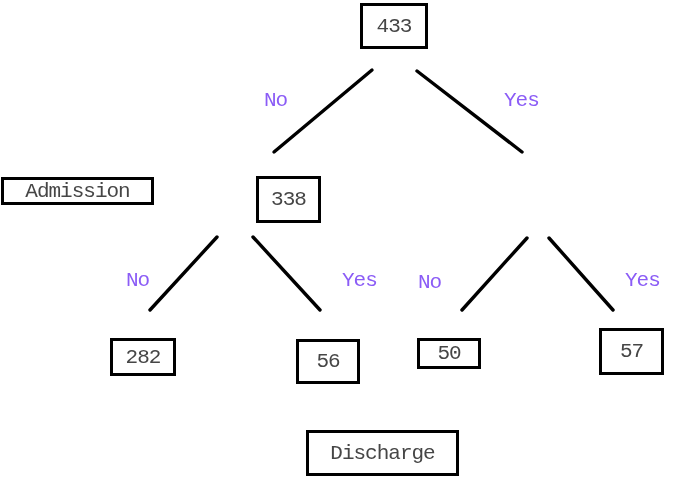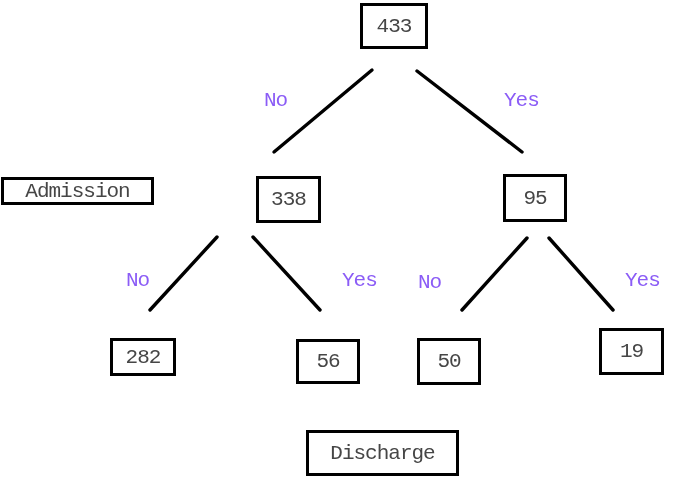--- a/index.html
+++ b/index.html
@@ -49,21 +49,21 @@
     white-space: nowrap;
   }
 
   
   .n-root      { left: 360px; top:   3px; width:  68px; height: 46px; }
   .n-admission { left:   1px; top: 177px; width: 153px; height: 28px; }
   .n-338       { left: 209px; top: 176px; width:  65px; height: 47px; margin-left: 47px; }
   .n-95        { left: 503px; top: 174px; width:  64px; height: 48px; }
   .n-282       { left: 110px; top: 338px; width:  66px; height: 38px; }
   .n-56        { left: 296px; top: 339px; width:  64px; height: 45px; }
-  .n-50        { left: 417px; top: 338px; width:  64px; height: 47px; }
+  .n-50        { left: 417px; top: 338px; width:  64px; height: 31px; }
   .n-45        { left: 599px; top: 328px; width:  65px; height: 47px; }
   .n-discharge { left: 306px; top: 430px; width: 153px; height: 46px; }
 
   
   .el-root-no   { left: 264px; top:  90px; }
   .el-root-yes  { left: 504px; top:  90px; }
   .el-left-no   { left: 126px; top: 270px; }
   .el-left-yes  { left: 342px; top: 270px; }
   .el-right-no  { left: 418px; top: 272px; }
   .el-right-yes { left: 625px; top: 270px; }
@@ -88,39 +88,36 @@
 
   <div class="edge-label el-root-no">No</div>
   <div class="edge-label el-root-yes">Yes</div>
 
   <div class="node n-admission">
     <span>Admission</span>
   </div>
   <div class="node n-338">
     <span>338</span>
   </div>
-  <div class="node n-95">
-    <span>95</span>
-  </div>
 
   <div class="edge-label el-left-no">No</div>
   <div class="edge-label el-left-yes">Yes</div>
   <div class="edge-label el-right-no">No</div>
   <div class="edge-label el-right-yes">Yes</div>
 
   <div class="node n-282">
     <span>282</span>
   </div>
   <div class="node n-56">
     <span>56</span>
   </div>
   <div class="node n-50">
     <span>50</span>
   </div>
   <div class="node n-45">
-    <span>19</span>
+    <span>57</span>
   </div>
 
   <div class="node n-discharge">
     <span>Discharge</span>
   </div>
 
 </div>
 
 </body></html>

